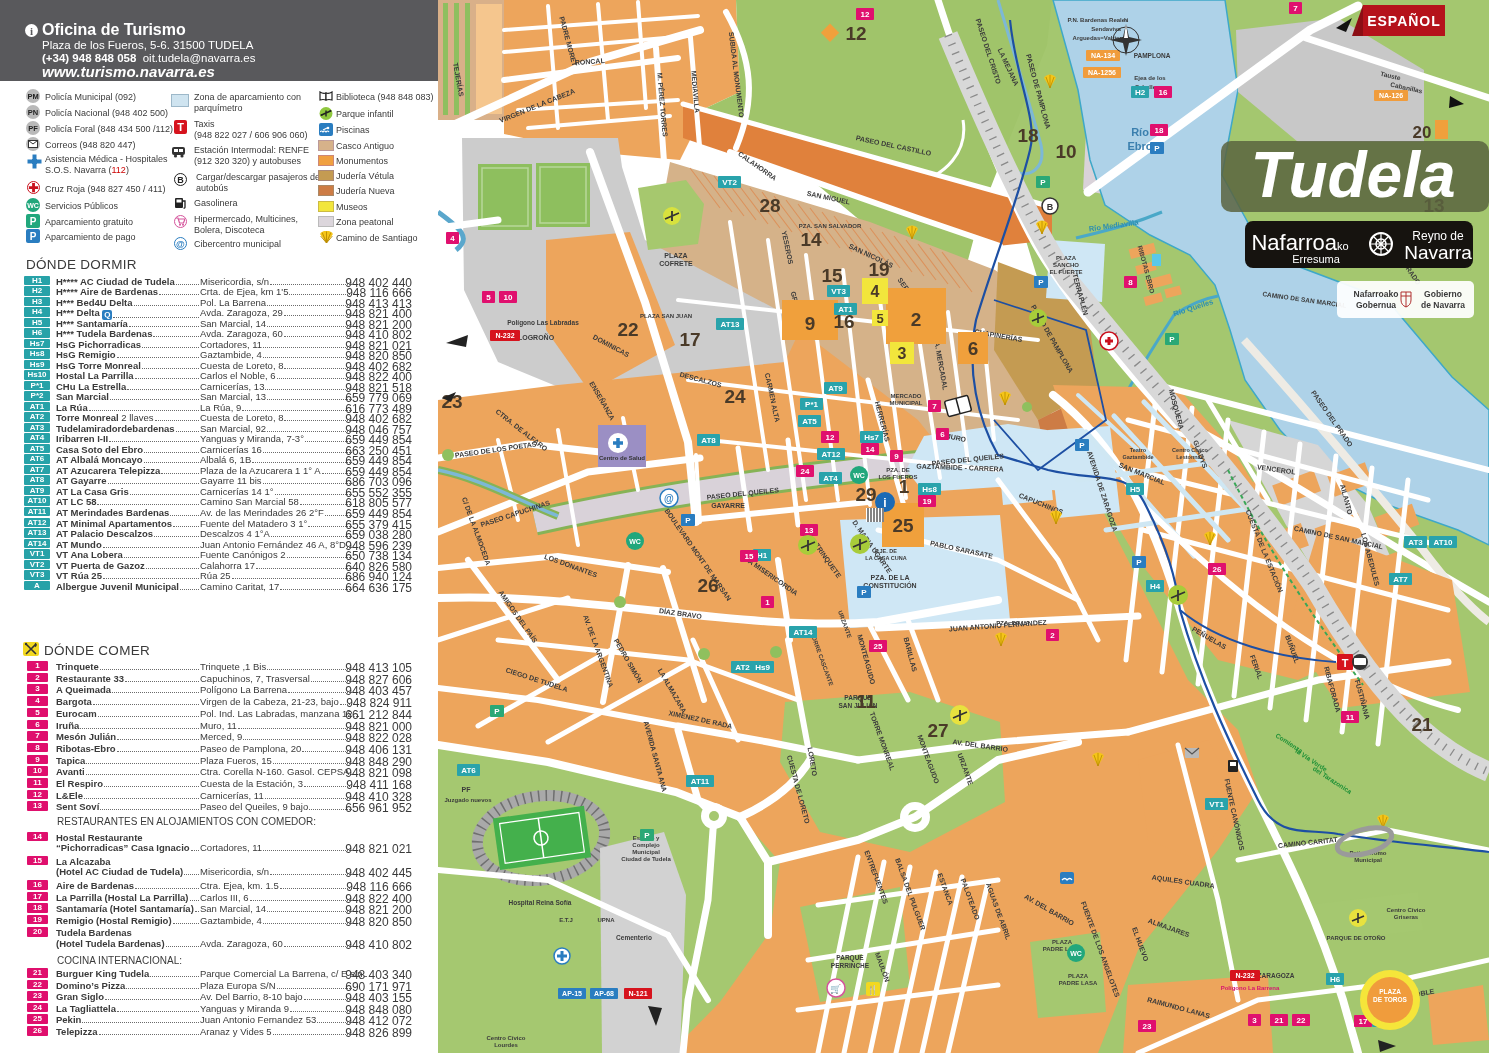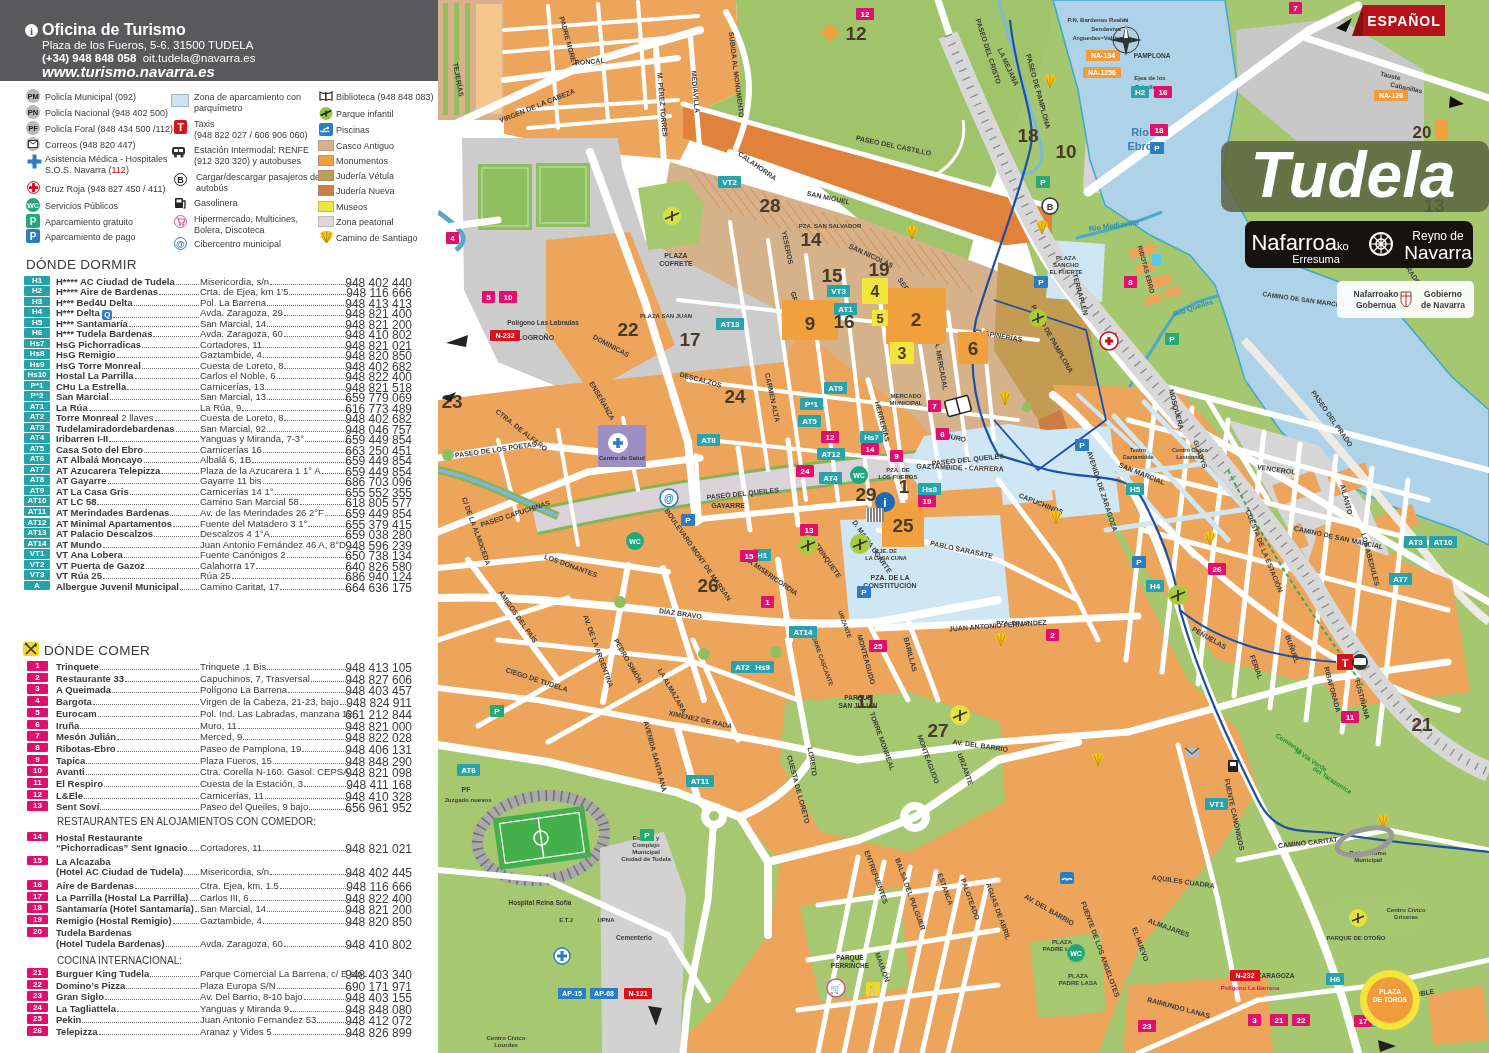--- a/index.html
+++ b/index.html
@@ -629,21 +629,21 @@
       <span class="ph">948 822 028</span>
 </div>
 
 <div class="hrow" style="left:0;top:742.9px;width:438px">
  <span class="bdg2">8</span>
       <span class="nm">
         <span>Ribotas-Ebro</span>
         <span class="dots"></span>
       </span>
       <span class="ad">
-        <span>Paseo de Pamplona, 19</span>
+        <span>Paseo de Pamplona, 20</span>
         <span class="dots"></span>
       </span>
       <span class="ph">948 406 131</span>
 </div>
 
 <div class="hrow" style="left:0;top:754.6px;width:438px">
  <span class="bdg2">9</span>
       <span class="nm">
         <span>Tapica</span>
         <span class="dots"></span>
@@ -710,21 +710,21 @@
 <div class="shead" style="left:57px;top:816px">RESTAURANTES EN ALOJAMIENTOS CON COMEDOR:</div>
 
 <div class="hrow" style="left:0;top:831.5px;width:438px">
  <span class="bdg2">14</span>
       <span class="nm" style="width:340px">
         <span>Hostal Restaurante</span>
       </span>
 </div>
 <div class="hrow" style="left:0;top:842.3px;width:438px">
  <span class="nm">
-        <span>“Pichorradicas” Sent Ignacio</span>
+        <span>“Pichorradicas” Casa Ignacio</span>
         <span class="dots"></span>
       </span>
       <span class="ad">
         <span>Cortadores, 11</span>
         <span class="dots"></span>
       </span>
       <span class="ph">948 821 021</span>
 </div>
 
 <div class="hrow" style="left:0;top:855.5px;width:438px">

